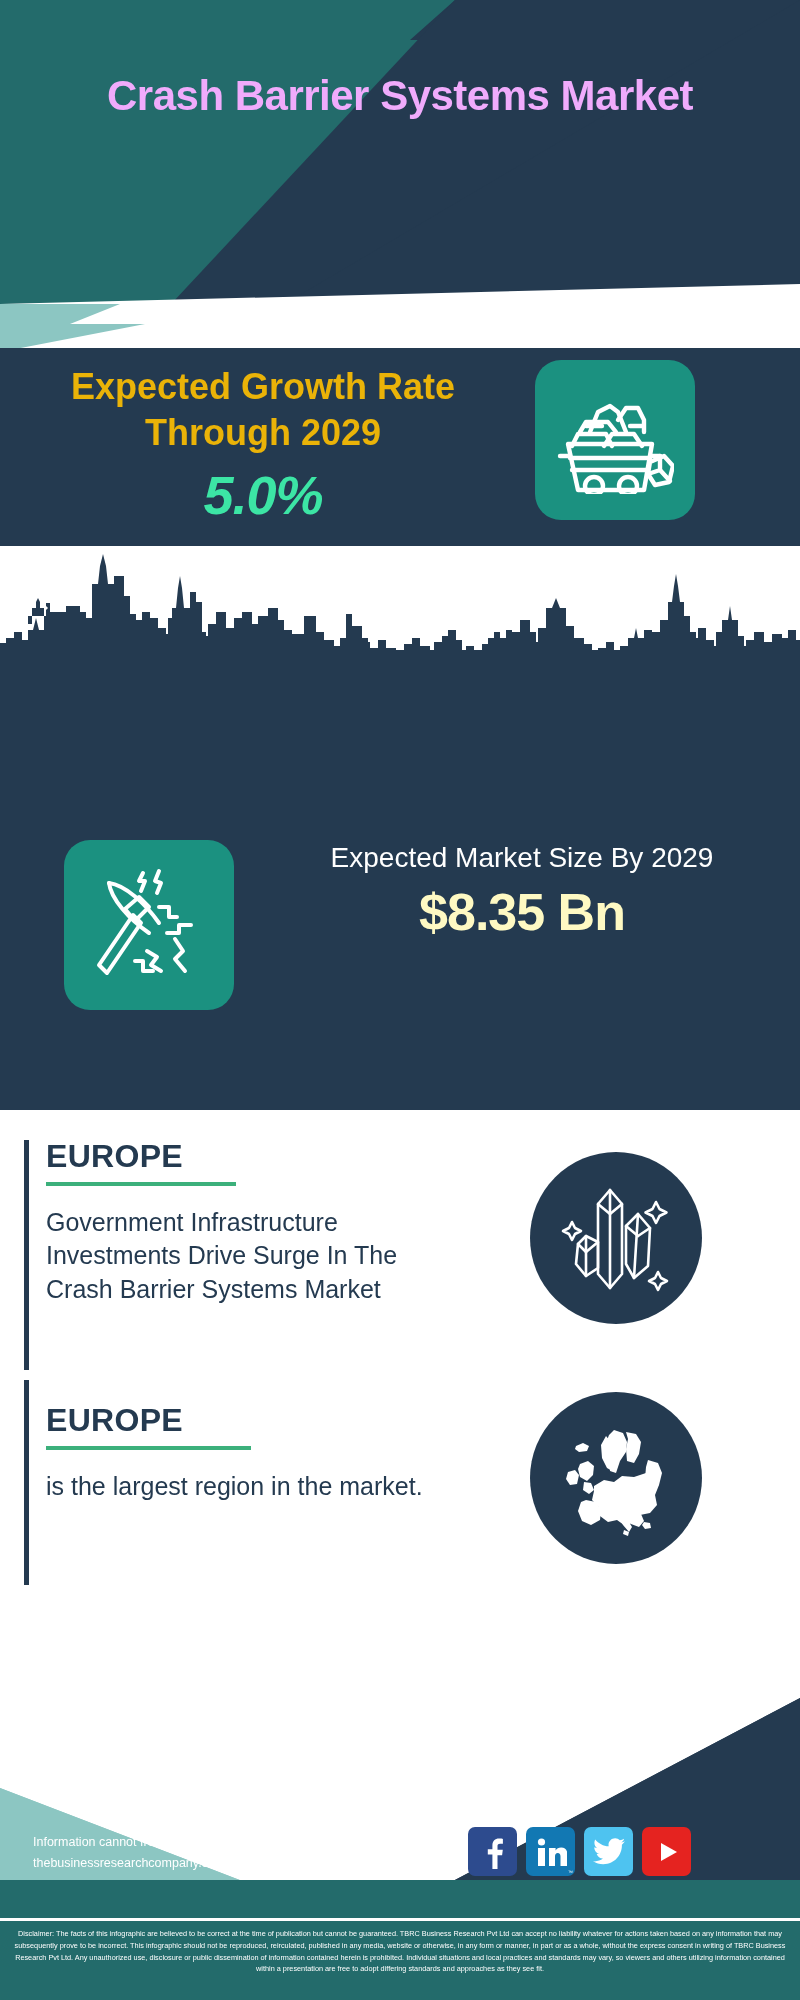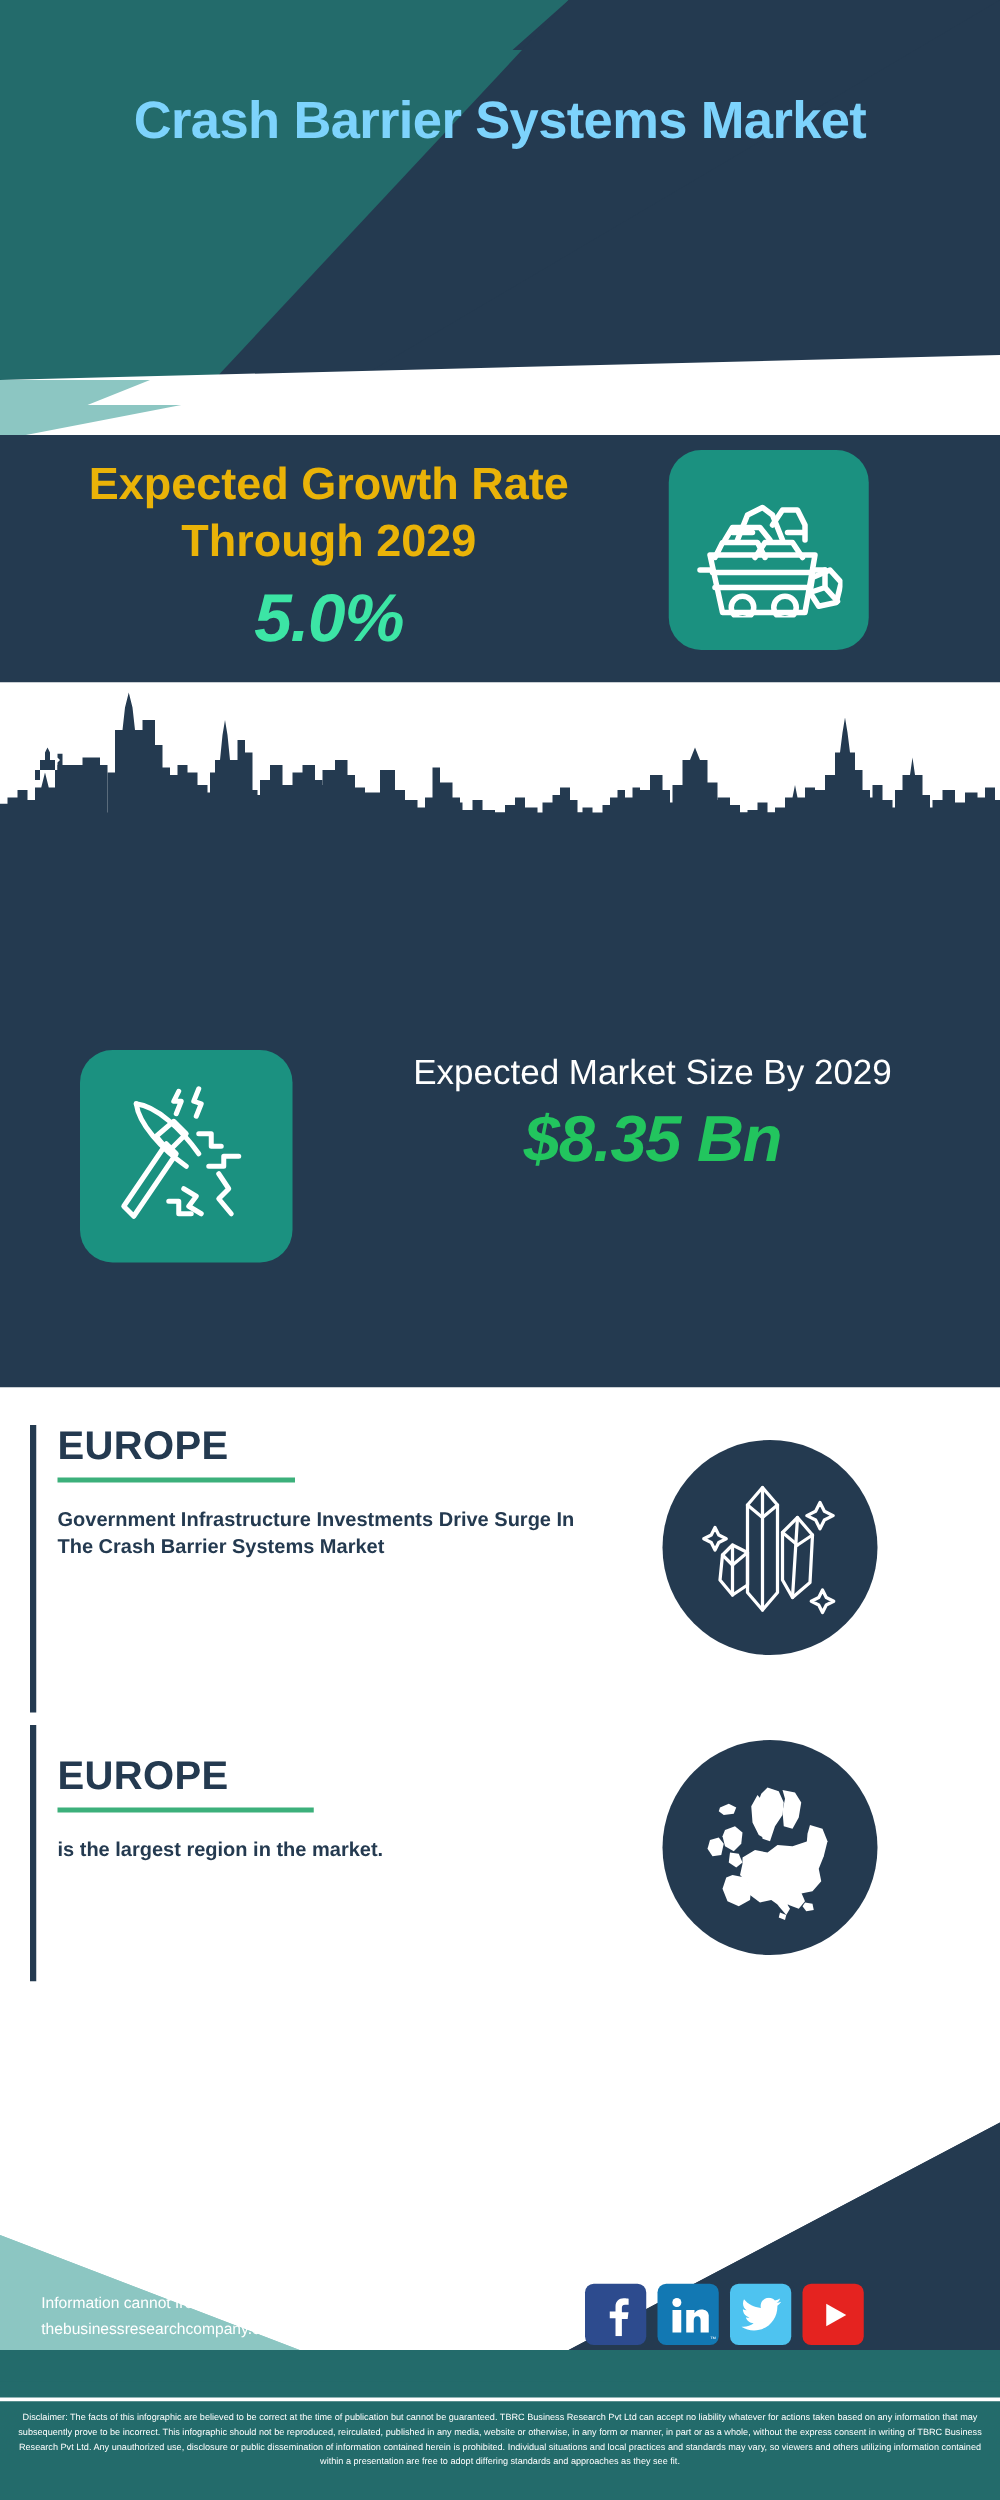--- a/index.html
+++ b/index.html
@@ -17,21 +17,21 @@
     position:absolute; left:0; top:0; width:800px; height:348px;
     background:#236b6b;
     overflow:hidden;
   }
   .header-diag {
     position:absolute; left:0; top:0; width:800px; height:348px;
   }
   .header-title {
     position:absolute; left:0; top:72px; width:800px;
     text-align:center;
-    color:#7dd3fc;
+    color:#f0abfc;
     font-size:42px; font-weight:bold; line-height:1.12;
     letter-spacing:-0.5px;
     z-index:3;
     padding:0 40px;
   }
   .header-cut {
     position:absolute; left:0; top:262px; width:800px; height:90px; z-index:4;
   }
 
   
@@ -68,38 +68,38 @@
     position:absolute; left:0; top:650px; width:800px; height:460px;
     background:#243a50;
   }
   .market-inner { position:absolute; left:0; top:190px; width:800px; height:270px;margin-left:12px; }
   .icon-box-b { left:52px; top:0px; width:170px; height:170px; }
   .market-text {
     position:absolute; left:255px; top:0px; width:510px; text-align:center;
   }
   .market-label { color:#fff; font-size:28px; line-height:1.28; }
   .market-value {
-    color:#22c55e; font-size:52px; font-weight:bold; margin-top:6px; letter-spacing:-1px;font-style:italic;
+    color:#fef9c3; font-size:52px; font-weight:bold; margin-top:6px; letter-spacing:-1px;
   }
 
   
   .content { position:absolute; left:0; top:1110px; width:800px; height:560px; background:#fff; }
 
   .card { position:absolute; left:24px; width:752px; }
   .card-bar {
     position:absolute; left:0; top:0; width:5px; background:#243a50;
   }
   .card-body { position:absolute; left:22px; top:0; width:420px; }
   .card-title {
     color:#243a50; font-size:32px; font-weight:bold; letter-spacing:0.3px;
     line-height:1.05;
   }
   .card-rule { width:190px; height:4px; background:#3cb07b; margin:8px 0 10px 0; }
   .card-desc {
-    color:#243a50; font-size:16px; font-weight:bold; line-height:1.34;margin-top:20px;
+    color:#243a50; font-size:25px; font-weight:normal; line-height:1.34;margin-top:20px;
   }
   .card-circle {
     position:absolute; width:172px; height:172px; border-radius:50%;
     background:#243a50; display:flex; align-items:center; justify-content:center;
   }
 
   
   .footer { position:absolute; left:0; top:1660px; width:800px; height:340px; overflow:hidden; }
   .footer-shapes { position:absolute; left:0; top:0; width:800px; height:270px; }
   .footer-bar {

